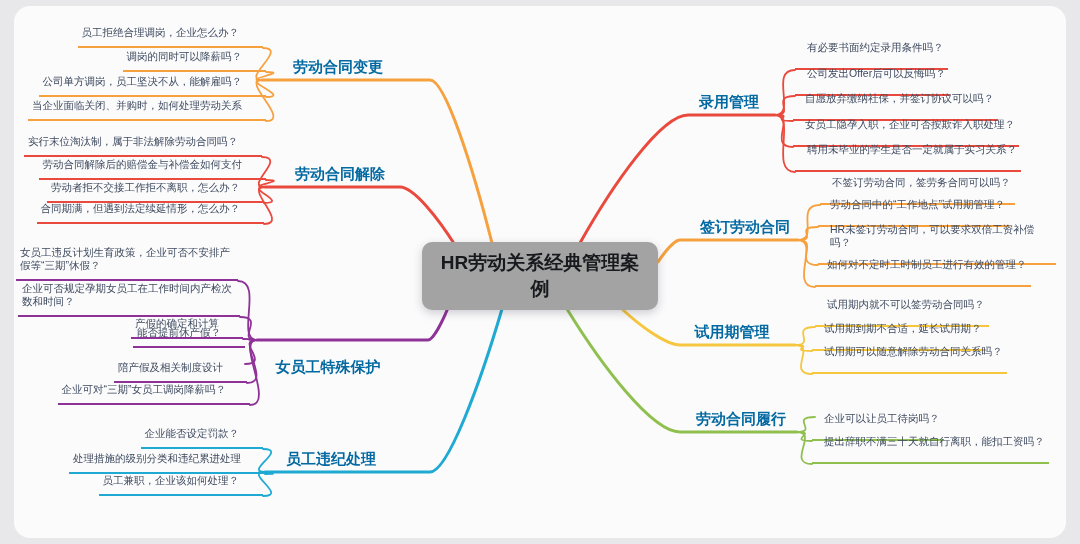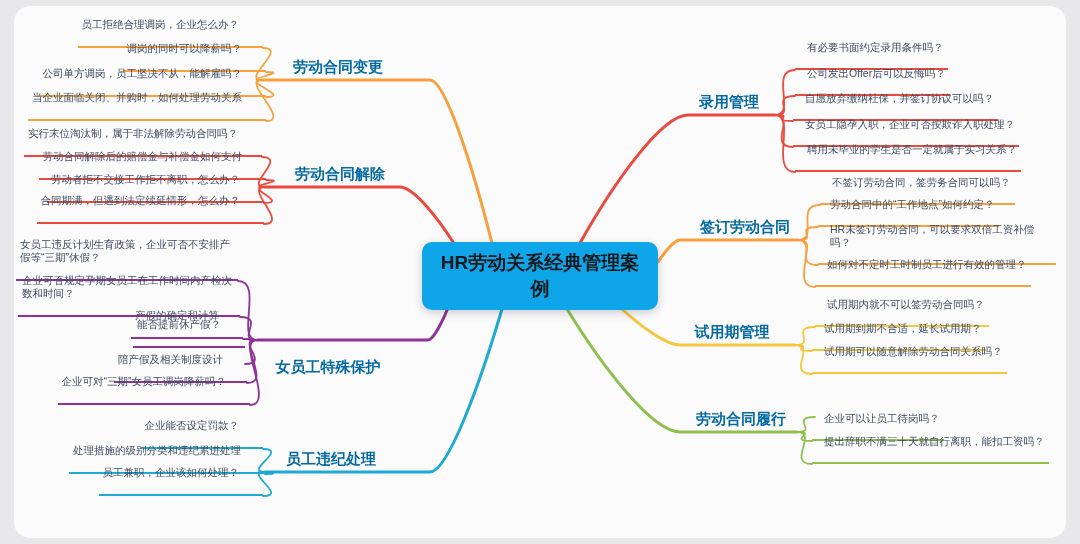--- a/index.html
+++ b/index.html
@@ -20,36 +20,36 @@
     position:absolute;left:0;top:0;width:1080px;height:544px;
     pointer-events:none;
   }
   .leaf{
     position:absolute;
     transform:translateY(-100%);
     font-size:10.5px;line-height:13px;
     color:#3e4a5e;
     white-space:nowrap;
     border-bottom:2px solid #999;
-    padding:0 24px 15px 4px;
+    padding:0 24px 7px 4px;
     z-index:3;
   }
   .leaf.right{padding:0 4px 14px 12px;}
   .leaf.wrap{white-space:normal;}
   .topic{
     position:absolute;
     transform:translate(-50%,-100%);
     font-size:15px;font-weight:bold;
     color:#0369a1;
     white-space:nowrap;
     z-index:3;
   }
   .root{
     position:absolute;
-    background:#0ea5e9;
+    background:#a3a3a3;
     border-radius:10px;
     box-shadow:0 3px 10px rgba(40,40,60,0.22);
     display:flex;align-items:center;justify-content:center;
     text-align:center;
     font-size:19px;font-weight:bold;line-height:26px;
     color:#17191d;
     padding:4px 12px;box-sizing:border-box;
     z-index:4;
   }
 </style>
@@ -124,21 +124,21 @@
     <div class="leaf" style="border-bottom-color: rgb(30, 170, 210); top: 474px; right: 815px;">处理措施的级别分类和违纪累进处理</div>
     <div class="leaf" style="border-bottom-color: rgb(30, 170, 210); top: 496px; right: 817px;">员工兼职，企业该如何处理？</div>
     <div class="topic" style="left: 331px; top: 469px;">员工违纪处理</div>
     <div class="leaf right" style="border-bottom-color: rgb(234, 74, 62); top: 70px; left: 795px;">有必要书面约定录用条件吗？</div>
     <div class="leaf right" style="border-bottom-color: rgb(234, 74, 62); top: 96px; left: 795px;">公司发出Offer后可以反悔吗？</div>
     <div class="leaf right" style="border-bottom-color: rgb(234, 74, 62); top: 121px; left: 793px;">自愿放弃缴纳社保，并签订协议可以吗？</div>
     <div class="leaf right" style="border-bottom-color: rgb(234, 74, 62); top: 147px; left: 793px;">女员工隐孕入职，企业可否按欺诈入职处理？</div>
     <div class="leaf right" style="border-bottom-color: rgb(234, 74, 62); top: 172px; left: 795px; text-align: center;">聘用未毕业的学生是否一定就属于实习关系？</div>
     <div class="topic" style="left: 729px; top: 112px;">录用管理</div>
     <div class="leaf right" style="border-bottom-color: rgb(246, 161, 62); top: 205px; left: 820px;">不签订劳动合同，签劳务合同可以吗？</div>
-    <div class="leaf right" style="border-bottom-color: rgb(246, 161, 62); top: 227px; left: 818px;">劳动合同中的“工作地点”如何约定？</div>
+    <div class="leaf right" style="border-bottom-color: rgb(246, 161, 62); top: 227px; left: 818px;">劳动合同中的“工作地点”试用期管理？</div>
     <div class="leaf right wrap" style="border-bottom-color: rgb(246, 161, 62); top: 265px; left: 818px; width: 222px;">HR未签订劳动合同，可以要求双倍工资补偿吗？</div>
     <div class="leaf right" style="border-bottom-color: rgb(246, 161, 62); top: 287px; left: 815px;">如何对不定时工时制员工进行有效的管理？</div>
     <div class="topic" style="left: 745px; top: 237px;">签订劳动合同</div>
     <div class="leaf right" style="border-bottom-color: rgb(245, 198, 62); top: 327px; left: 815px;">试用期内就不可以签劳动合同吗？</div>
     <div class="leaf right" style="border-bottom-color: rgb(245, 198, 62); top: 351px; left: 812px;">试用期到期不合适，延长试用期？</div>
     <div class="leaf right" style="border-bottom-color: rgb(245, 198, 62); top: 374px; left: 812px;">试用期可以随意解除劳动合同关系吗？</div>
     <div class="topic" style="left: 732px; top: 342px;">试用期管理</div>
     <div class="leaf right" style="border-bottom-color: rgb(143, 192, 79); top: 441px; left: 812px;">企业可以让员工待岗吗？</div>
     <div class="leaf right" style="border-bottom-color: rgb(143, 192, 79); top: 464px; left: 812px;">提出辞职不满三十天就自行离职，能扣工资吗？</div>
     <div class="topic" style="left: 741px; top: 429px;">劳动合同履行</div>

